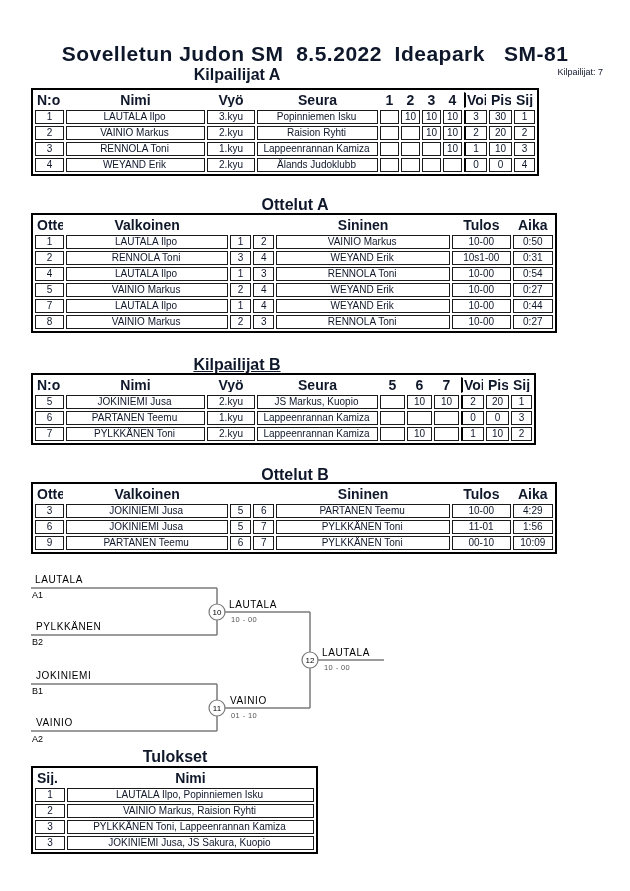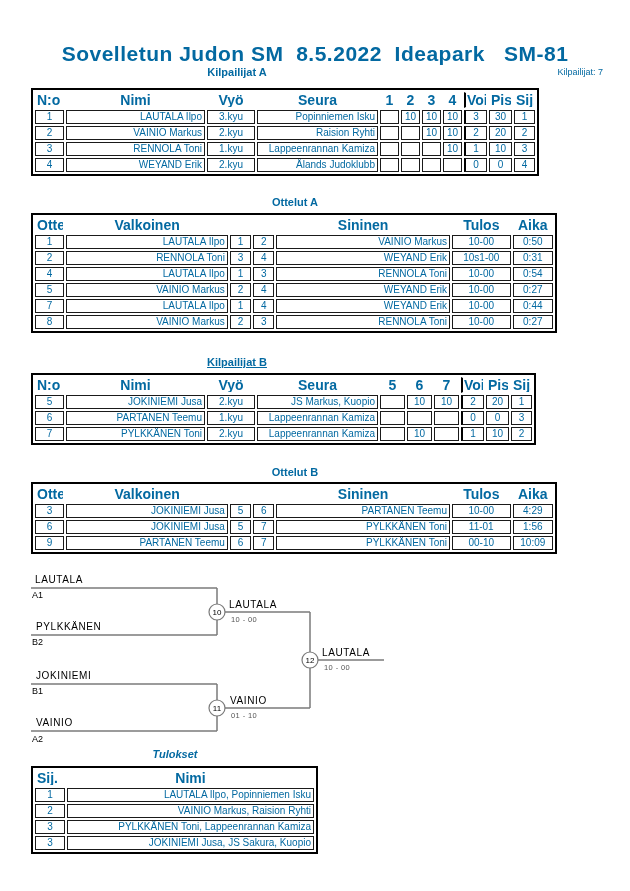--- a/index.html
+++ b/index.html
@@ -1,30 +1,30 @@
 <!DOCTYPE html>
 <html><head>
 <meta charset="utf-8">
 <style>
   html,body{margin:0;padding:0;background:#fff;}
   *{box-sizing:border-box;}
   .page{position:relative;width:630px;height:891px;background:#fff;overflow:hidden;
-        font-family:"Liberation Sans",sans-serif;color:#0369a1;}
+        font-family:"Liberation Sans",sans-serif;color:#0f172a;}
   .doc-title{position:absolute;top:42px;left:315px;transform:translateX(-50%);
              font-size:21px;font-weight:bold;white-space:pre;letter-spacing:.5px;}
-  .sec-title{position:absolute;transform:translateX(-50%);font-size:11px;font-weight:bold;white-space:nowrap;}
+  .sec-title{position:absolute;transform:translateX(-50%);font-size:16px;font-weight:bold;white-space:nowrap;}
   .count-label{position:absolute;top:67px;right:27px;font-size:9px;}
   table.tbl{position:absolute;border-collapse:separate;border-spacing:2px;
             border:2px solid #000;table-layout:fixed;background:#fff;}
   table.tbl th{border:1px solid transparent;font-size:14px;font-weight:bold;
                height:11px;padding:0 1px;line-height:1;white-space:nowrap;overflow:hidden;}
   table.tbl td{border:1px solid #1a1a1a;font-size:10px;height:14px;padding:0 2px;
                line-height:1;white-space:nowrap;overflow:hidden;vertical-align:middle;}
   table.tbl .c{text-align:center;}
-  table.tbl .l{text-align:right;padding-left:0;}
+  table.tbl .l{text-align:center;padding-left:0;}
   table.tbl th.hl{text-align:left;padding-left:1px;}
   table.tbl th.sep,table.tbl td.sep{border-left:2px solid #000;}
   .bracket{position:absolute;left:0;top:562px;}
   .bracket line{stroke:#7a7a7a;stroke-width:1.5;}
   .bracket circle{fill:#fff;stroke:#7a7a7a;stroke-width:1.2;}
   .b-name{font-family:"Liberation Sans",sans-serif;font-size:10px;fill:#000;letter-spacing:.6px;}
   .b-seed{font-family:"Liberation Sans",sans-serif;font-size:9px;fill:#000;}
   .b-score{font-family:"Liberation Sans",sans-serif;font-size:7.5px;fill:#555;letter-spacing:.4px;}
   .b-mnum{font-family:"Liberation Sans",sans-serif;font-size:8px;fill:#000;text-anchor:middle;}
 </style>
@@ -344,21 +344,21 @@
     <text class="b-name" x="36" y="164">VAINIO</text>
     <text class="b-seed" x="32" y="180">A2</text>
     <text class="b-mnum" x="217" y="149">11</text>
     <text class="b-name" x="230" y="142">VAINIO</text>
     <text class="b-score" x="231" y="156">01 - 10</text>
     <text class="b-mnum" x="310" y="101">12</text>
     <text class="b-name" x="322" y="94">LAUTALA</text>
     <text class="b-score" x="324" y="108">10 - 00</text>
   </svg>
 
-  <div class="sec-title" style="left:175px;top:748px;font-style:italic;">Tulokset</div>
+  <div class="sec-title" style="left:175px;top:748px;">Tulokset</div>
 
   <table class="tbl" style="left:31px;top:766px;width:287px;">
     <colgroup>
         <col style="width:30px">
         <col style="width:247px">
       </colgroup>
     <tbody>
         <tr>
       <th class="hl">Sij.</th>
       <th>Nimi</th>

